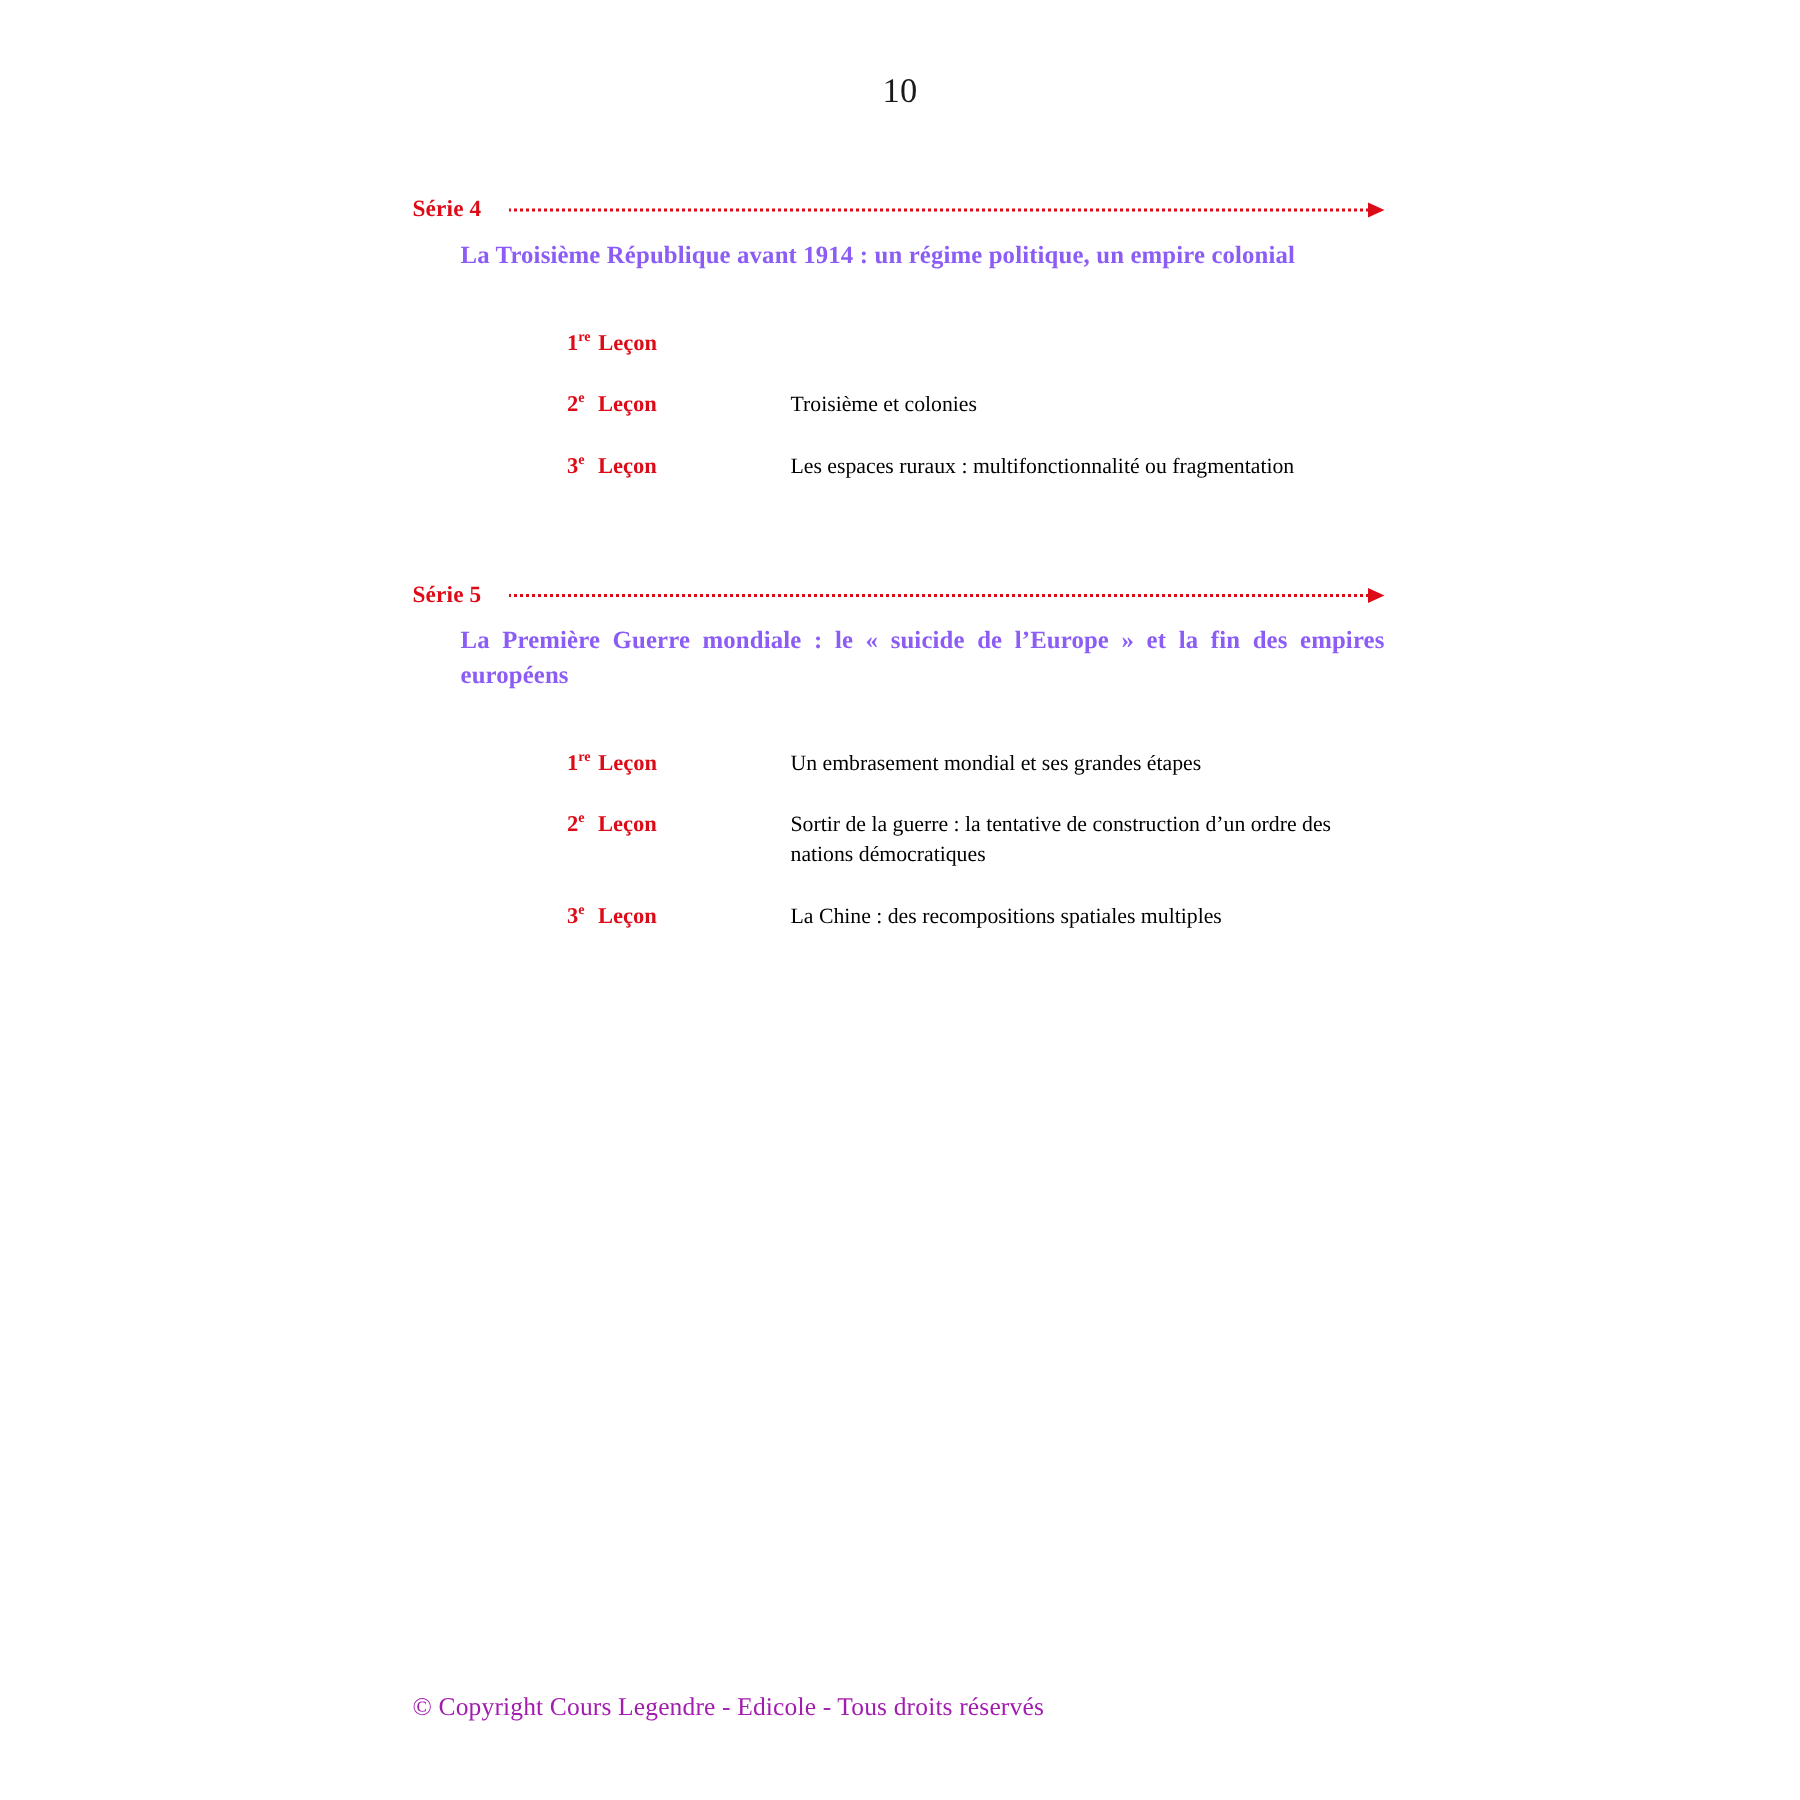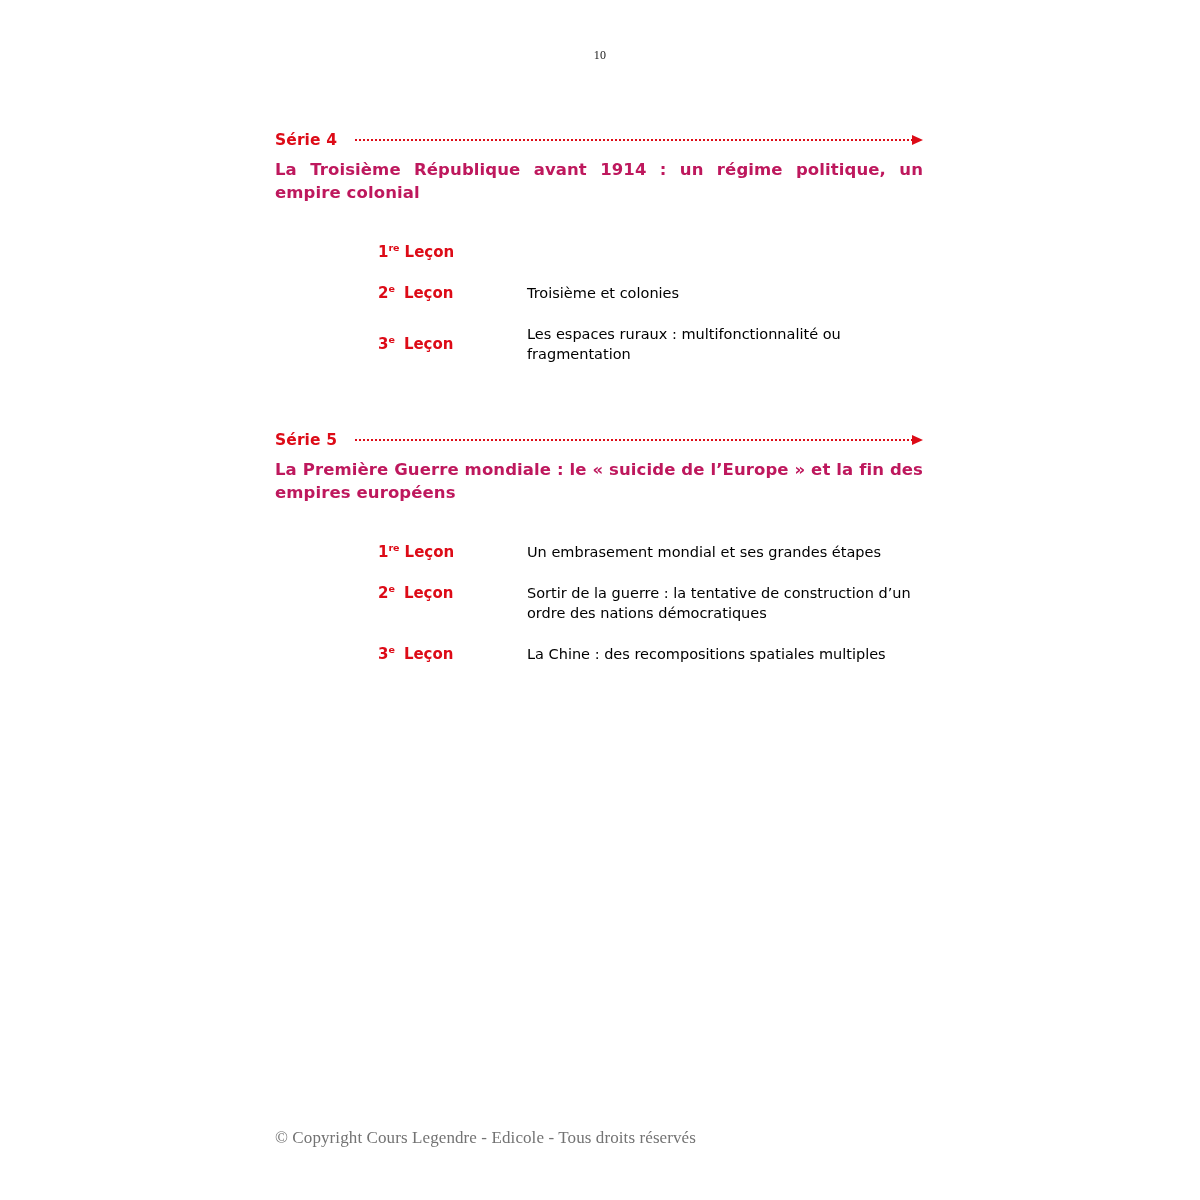--- a/index.html
+++ b/index.html
@@ -20,31 +20,32 @@
   }
 
   
   .page-number {
     position: absolute;
     top: 48px;
     left: 0;
     width: 1200px;
     text-align: center;
     font-family: "Liberation Serif", "DejaVu Serif", serif;
-    font-size: 12px;
+    font-size: 23px;
     color: #1a1a1a;
     letter-spacing: 0.2px;
   }
 
   
   .content {
     position: absolute;
     left: 275px;
     top: 128px;
     width: 648px;
+    font-family: Liberation Serif, serif;
   }
 
   
   .serie-block {
     margin-bottom: 0;
   }
 
   .serie-head {
     display: flex;
     align-items: center;
@@ -91,24 +92,25 @@
     border-top: 5px solid transparent;
     border-bottom: 5px solid transparent;
     border-left: 11px solid #DD0B17;
   }
 
   .serie-title {
     margin-top: 6px;
     font-weight: bold;
     font-size: 16.5px;
     line-height: 23px;
-    color: #be185d;
+    color: #8b5cf6;
     text-align: justify;
     text-align-last: left;
     letter-spacing: 0.1px;
+    margin-left: 32px;
   }
 
   
   .lesson-list {
     margin-top: 38px;
     padding-left: 103px;
   }
 
   .lesson-row {
     display: flex;
@@ -160,21 +162,21 @@
     height: 64px;
   }
 
   
   .footer {
     position: absolute;
     left: 275px;
     top: 1128px;
     font-family: "Liberation Serif", "DejaVu Serif", serif;
     font-size: 17px;
-    color: #737373;
+    color: #a21caf;
     letter-spacing: 0.1px;
     white-space: nowrap;
   }
 </style>
 </head>
 <body>
 
 <div class="page">
 
   <div class="page-number">10</div>

